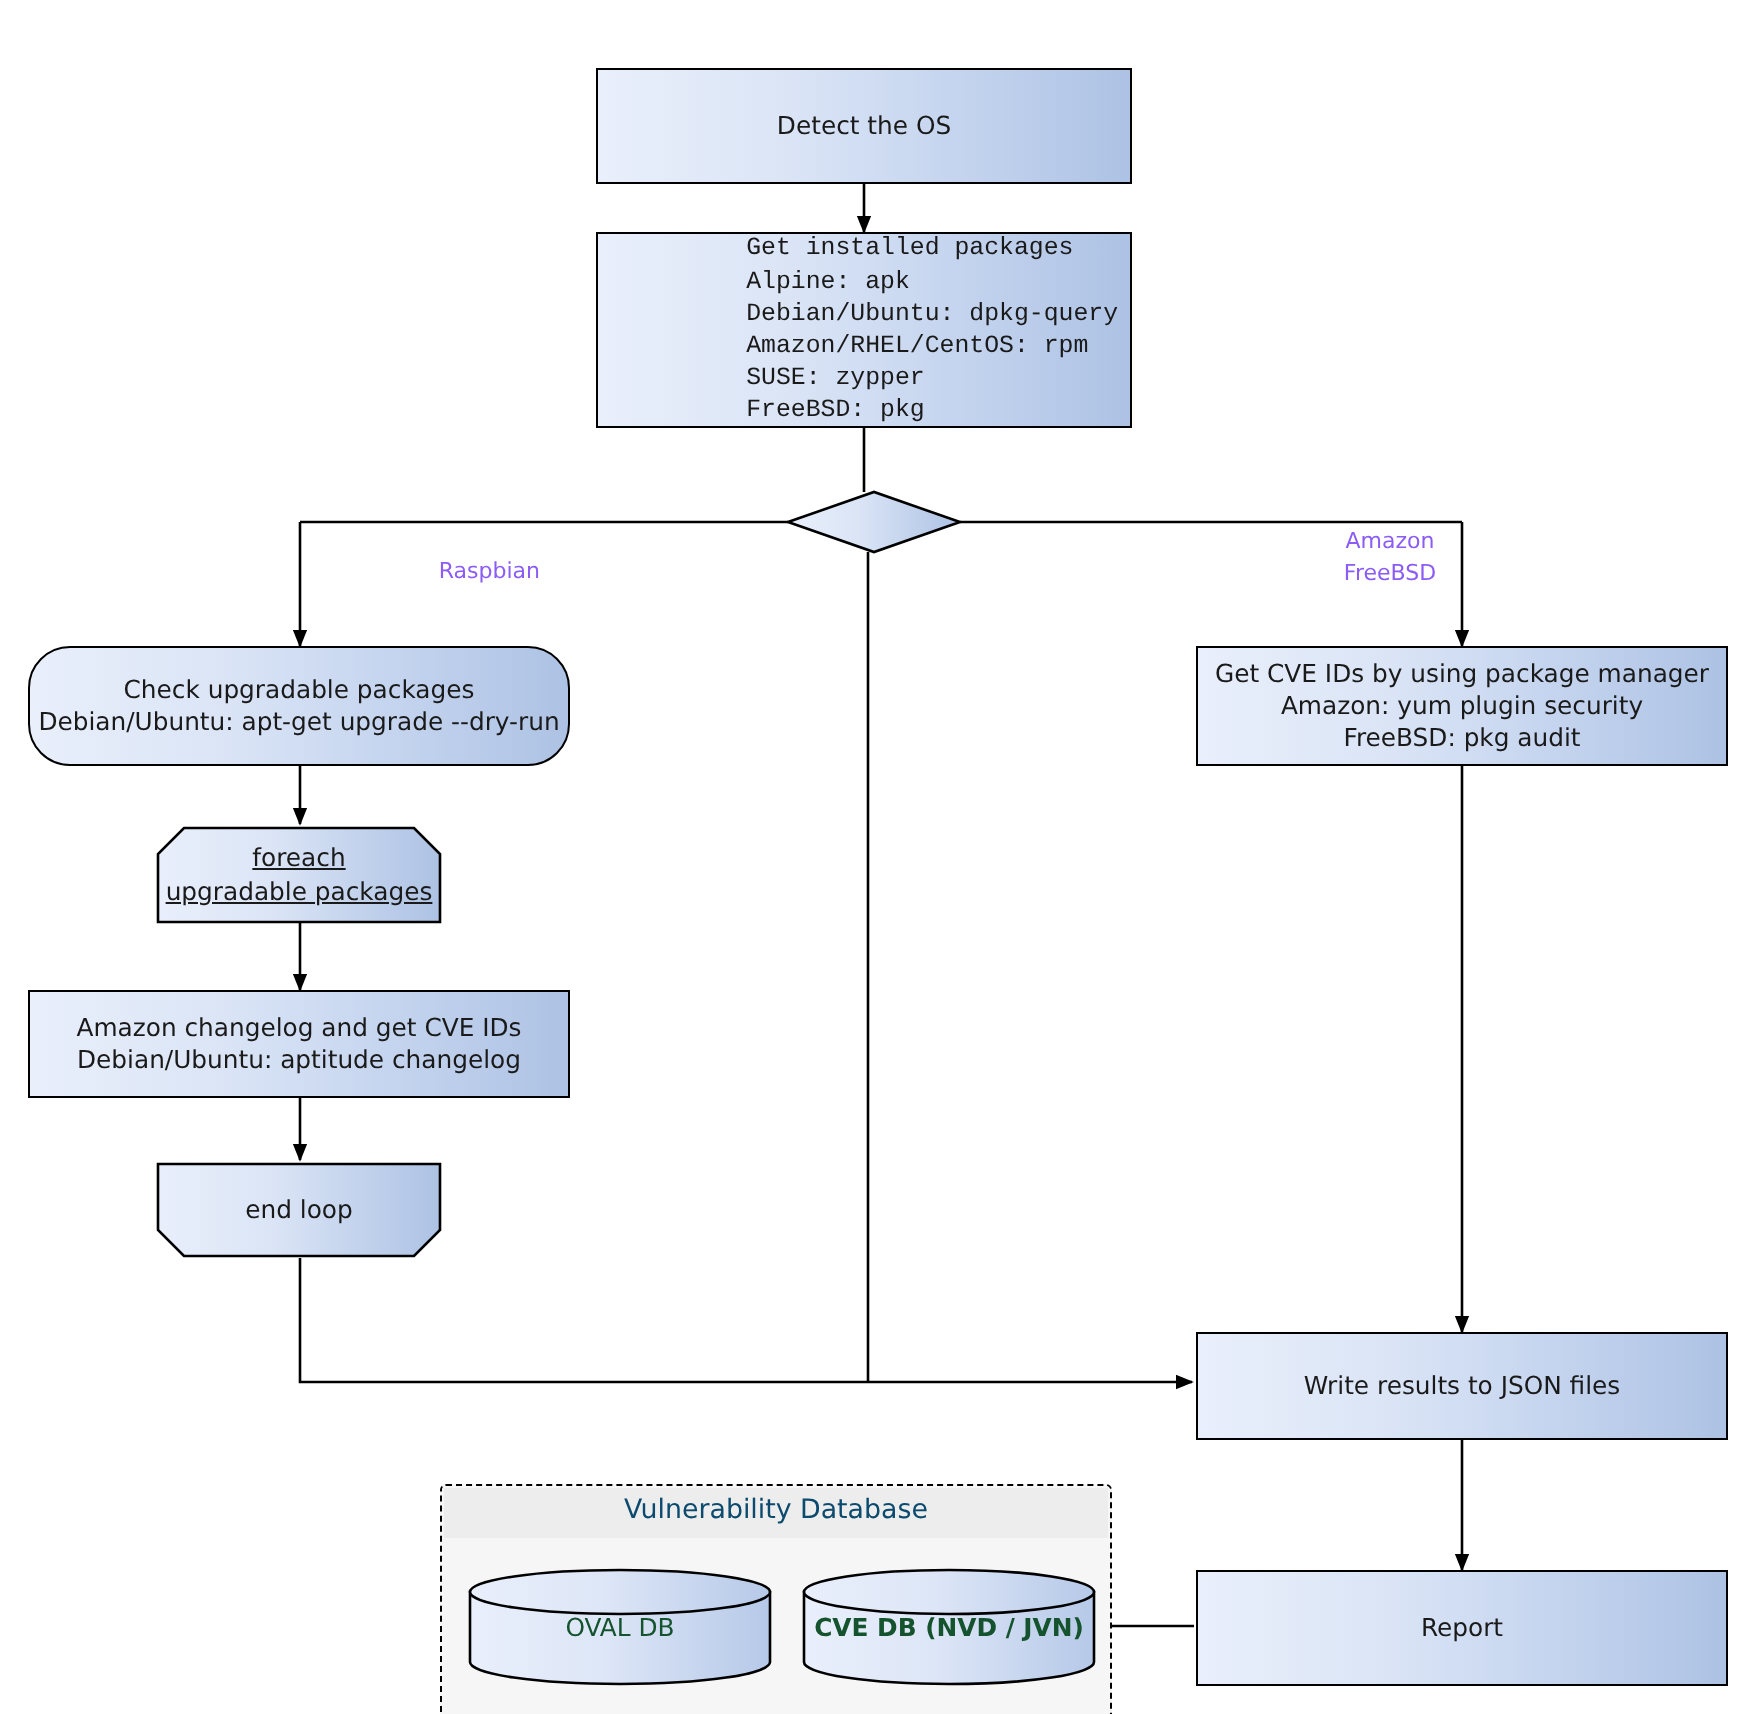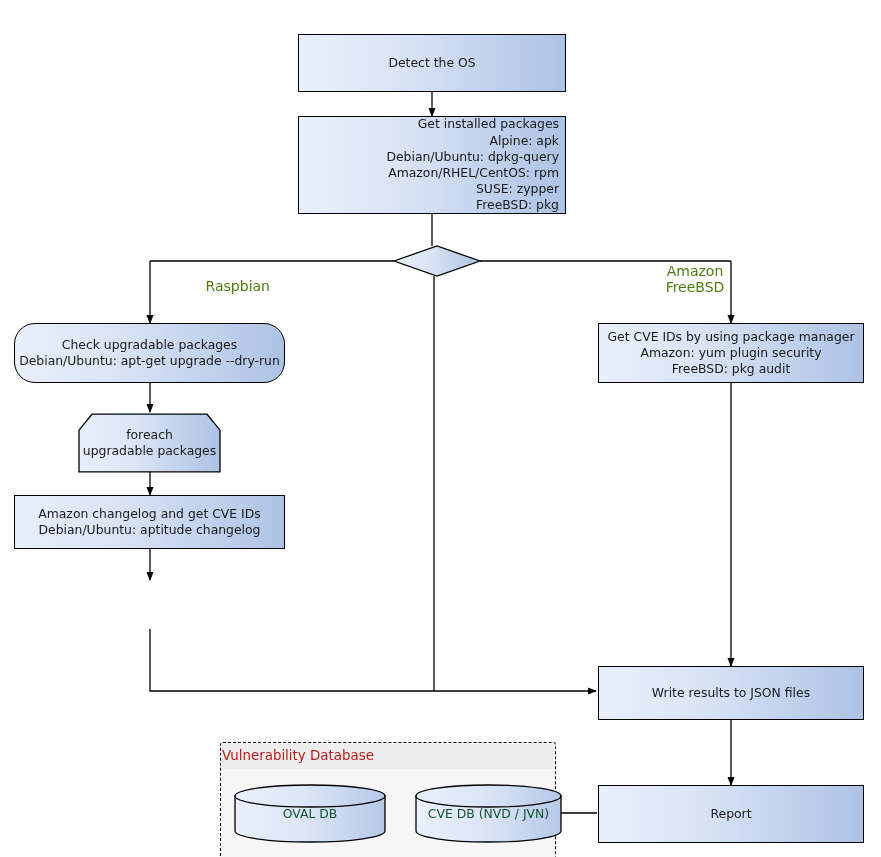--- a/index.html
+++ b/index.html
@@ -39,22 +39,23 @@
     justify-content: center;
     color: #1a1a1a;
     font-size: 12.4px;
     line-height: 16.2px;
     text-align: center;
     white-space: pre-line;
     z-index: 2;
   }
   .node.right-align {
     justify-content: flex-end;
-    text-align: right;
+    text-align: left;
     padding-right: 6px;
+    font-family: Liberation Mono, monospace;
   }
   .chamfer-top {
     border: none;
     background: none;
   }
   .chamfer-top .shape,
   .chamfer-bottom .shape {
     position: absolute;
     left: 0;
     top: 0;
@@ -73,23 +74,23 @@
   .chamfer-bottom {
     border: none;
     background: none;
   }
   .diamond {
     position: absolute;
     z-index: 2;
   }
   .edge-label {
     position: absolute;
-    font-size: 14px;
+    font-size: 11px;
     line-height: 16.2px;
-    color: #4d7c0f;
+    color: #8b5cf6;
     white-space: pre-line;
     z-index: 3;
   }
   .edge-label.right-align {
     text-align: right;
   }
   .edge-label.center-align {
     text-align: center;
   }
   .group-box {
@@ -98,22 +99,22 @@
     border: 1.6px dashed #000000;
     background: #f6f6f6;
     border-radius: 3px;
     z-index: 1;
   }
   .group-header {
     position: absolute;
     box-sizing: border-box;
     background: #ededed;
     font-size: 13.4px;
-    color: #b91c1c;
-    text-align: left;
+    color: #0c4a6e;
+    text-align: center;
     z-index: 2;
     padding-top: 4px;
   }
   .cylinder {
     position: absolute;
     z-index: 3;
   }
   .cylinder .cy-label {
     position: absolute;
     left: 0;
@@ -198,40 +199,53 @@
 
 
   <div class="edge-label center-align" style="left:638px; top:243px; width:114px;">Amazon
 FreeBSD</div>
 
   <div class="node" style="left:14px; top:303px; width:271px; height:60px;border-radius:21px;">
     <span>Check upgradable packages
 Debian/Ubuntu: apt-get upgrade --dry-run</span>
   </div>
 
-  <div class="node chamfer-top" style="left:78px; top:393px; width:143px; height:60px;">
+  <div class="node chamfer-top" style="left:78px; top:393px; width:143px; height:49px;text-decoration:underline;">
     <svg class="shape" viewBox="0 0 143 49" preserveAspectRatio="none">
       <defs>
         <linearGradient id="gradForeach" x1="0" y1="0" x2="1" y2="0">
           <stop offset="0%" stop-color="#e9effb"></stop>
           <stop offset="40%" stop-color="#dbe5f6"></stop>
           <stop offset="100%" stop-color="#adc2e4"></stop>
         </linearGradient>
       </defs>
       <path d="M 1 48 L 1 14 L 14 1 L 129 1 L 142 14 L 142 48 Z" fill="url(#gradForeach)" stroke="#000000" stroke-width="1.3" vector-effect="non-scaling-stroke"></path>
     </svg>
     <span class="label">foreach
 upgradable  packages</span>
   </div>
 
   <div class="node" style="left:14px; top:475px; width:271px; height:54px;">
     <span>Amazon changelog and get  CVE IDs
 Debian/Ubuntu: aptitude changelog</span>
   </div>
 
+  <div class="node chamfer-bottom" style="left:78px; top:561px; width:143px; height:48px;">
+    <svg class="shape" viewBox="0 0 143 48" preserveAspectRatio="none">
+      <defs>
+        <linearGradient id="gradEndLoop" x1="0" y1="0" x2="1" y2="0">
+          <stop offset="0%" stop-color="#e9effb"></stop>
+          <stop offset="40%" stop-color="#dbe5f6"></stop>
+          <stop offset="100%" stop-color="#adc2e4"></stop>
+        </linearGradient>
+      </defs>
+      <path d="M 1 1 L 142 1 L 142 34 L 129 47 L 14 47 L 1 34 Z" fill="url(#gradEndLoop)" stroke="#000000" stroke-width="1.3" vector-effect="non-scaling-stroke"></path>
+    </svg>
+    <span class="label">end loop</span>
+  </div>
 
   <div class="node" style="left:598px; top:303px; width:266px; height:60px;">
     <span>Get CVE IDs by using package manager
 Amazon: yum plugin security
 FreeBSD: pkg audit</span>
   </div>
 
   <div class="node" style="left:598px; top:646px; width:266px; height:54px;text-align:right;">
     <span>Write results to JSON files</span>
   </div>
@@ -251,21 +265,21 @@
           <stop offset="45%" stop-color="#dde6f7"></stop>
           <stop offset="100%" stop-color="#b6c9e8"></stop>
         </linearGradient>
       </defs>
       <path d="M 1 12 L 1 47 A 75 11 0 0 0 151 47 L 151 12 Z" fill="url(#gradCyl1)" stroke="#000000" stroke-width="1.3"></path>
       <ellipse cx="76" cy="12" rx="75" ry="11" fill="url(#gradCyl1)" stroke="#000000" stroke-width="1.3"></ellipse>
     </svg>
     <span class="cy-label">OVAL DB</span>
   </div>
 
-  <div class="cylinder" style="left:415px; top:764px; width:147px; height:59px;">
+  <div class="cylinder" style="left:401px; top:764px; width:147px; height:59px;font-weight:bold;">
     <svg width="147" height="59" viewBox="0 0 147 59">
       <defs>
         <linearGradient id="gradCyl2" x1="0" y1="0" x2="1" y2="0">
           <stop offset="0%" stop-color="#e9effb"></stop>
           <stop offset="45%" stop-color="#dde6f7"></stop>
           <stop offset="100%" stop-color="#b6c9e8"></stop>
         </linearGradient>
       </defs>
       <path d="M 1 12 L 1 47 A 72.5 11 0 0 0 146 47 L 146 12 Z" fill="url(#gradCyl2)" stroke="#000000" stroke-width="1.3"></path>
       <ellipse cx="73.5" cy="12" rx="72.5" ry="11" fill="url(#gradCyl2)" stroke="#000000" stroke-width="1.3"></ellipse>

